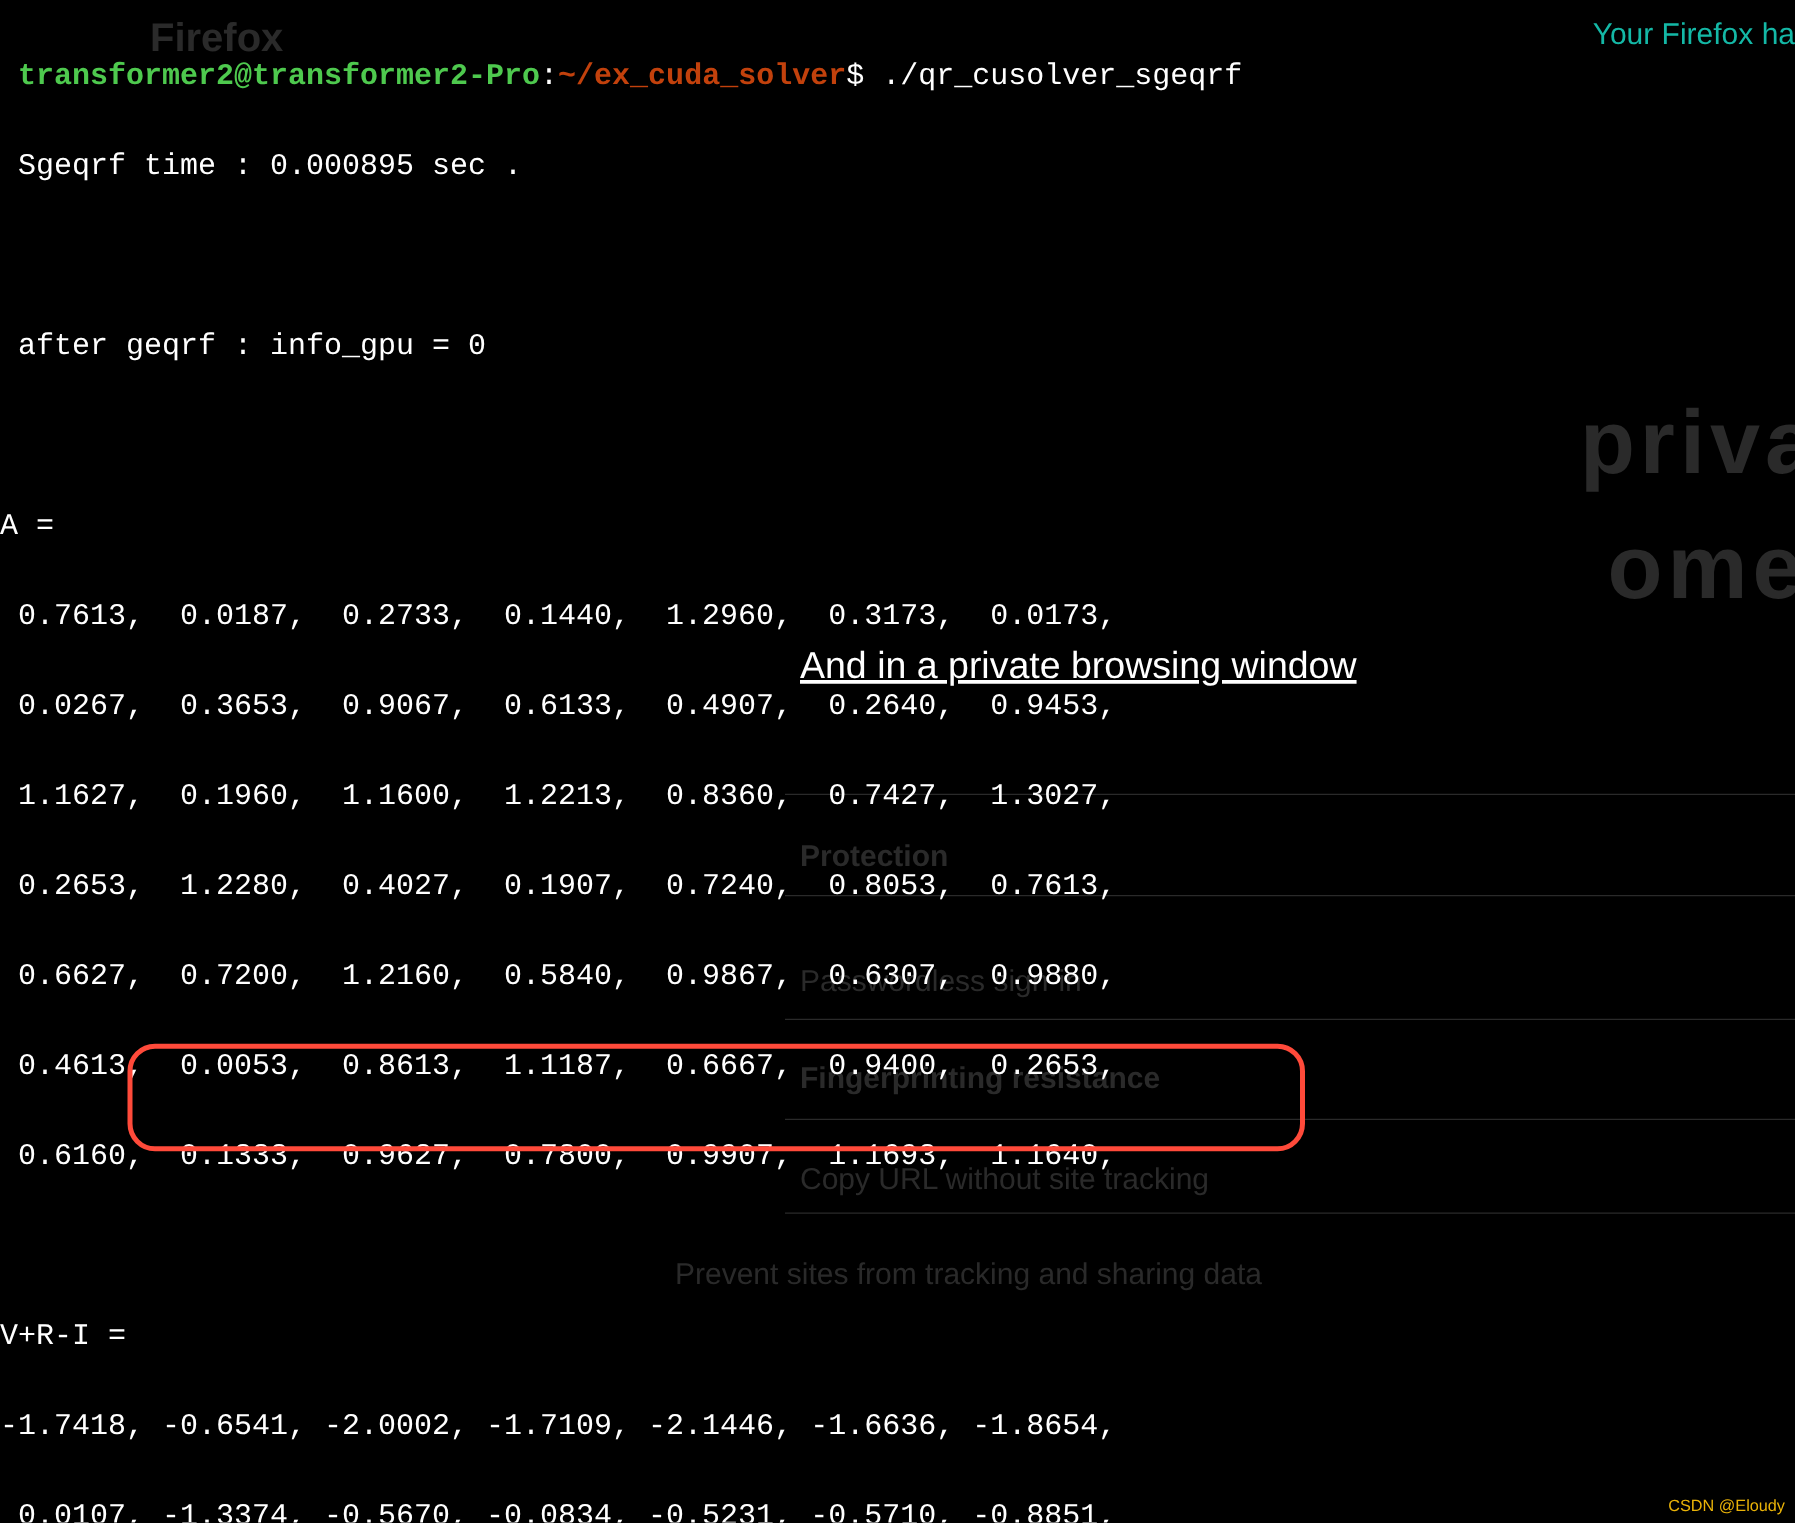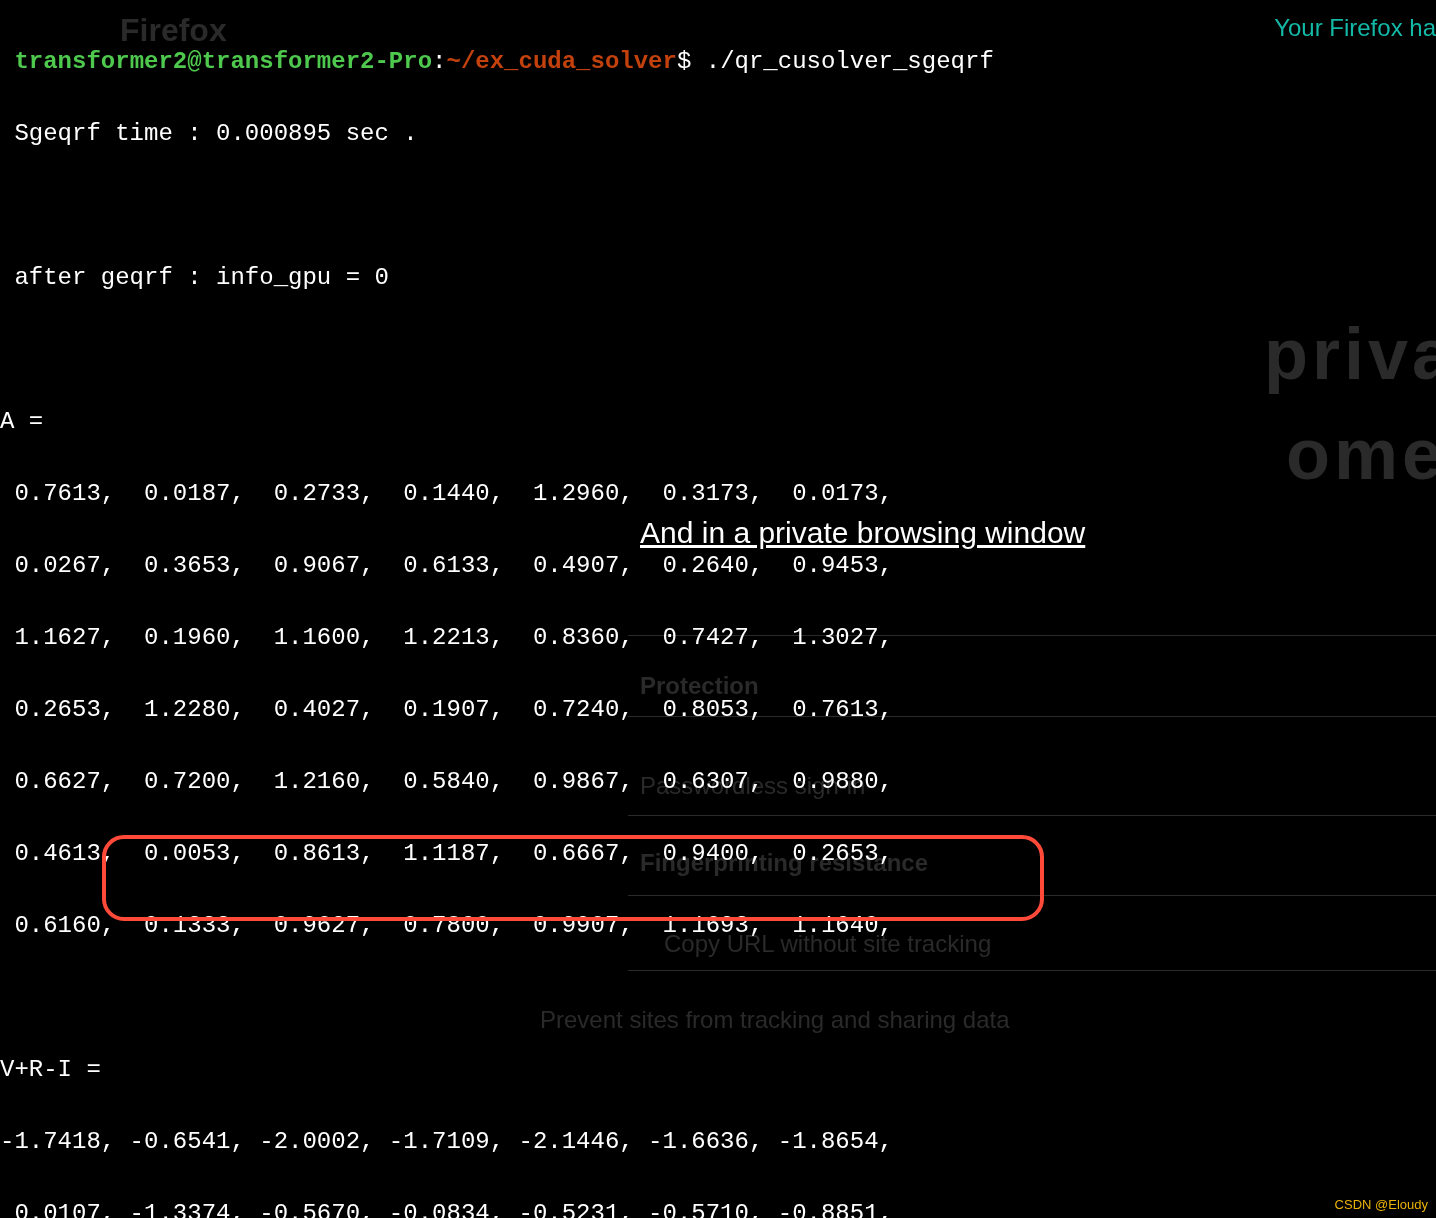--- a/index.html
+++ b/index.html
@@ -24,21 +24,21 @@
       pointer-events: none;
     }
     .bg-firefox { top: 6px; left: 120px; font-size: 32px; }
     .bg-firefox-hat { top: 10px; right: 0; font-size: 24px; font-weight:normal; color:#14b8a6;}
     .bg-priva { top: 300px; right: -20px; font-size: 72px; letter-spacing:4px;}
     .bg-ome { top: 400px; right: -10px; font-size: 72px; letter-spacing:4px;}
     .bg-private-window { top: 510px; left: 640px; font-size: 30px; font-weight:normal; color:#ffffff;text-decoration:underline;}
     .bg-protection { top: 668px; left: 640px; font-size: 24px; font-weight:bold;}
     .bg-password { top: 768px; left: 640px; font-size: 24px; font-weight:normal;}
     .bg-finger { top: 845px; left: 640px; font-size: 24px; font-weight:bold;}
-    .bg-copy { top: 926px; left: 664px; font-size: 24px; font-weight:normal;}
+    .bg-copy { top: 926px; left: 640px; font-size: 24px; font-weight:normal;}
     .bg-prevent { top: 1002px; left: 540px; font-size: 24px; font-weight:normal;}
     .terminal { position: relative; z-index: 1; white-space: pre; }
     .user { color: #4ec94e; font-weight: bold; }
     .host { color: #4ec94e; font-weight: bold; }
     .path { color: #c2410c; font-weight: bold; }
     .prompt-dollar { color: #fff; }
     .row { white-space: pre; }
     .highlight-box {
       position: absolute;
       border: 4px solid #ff4a3a;

